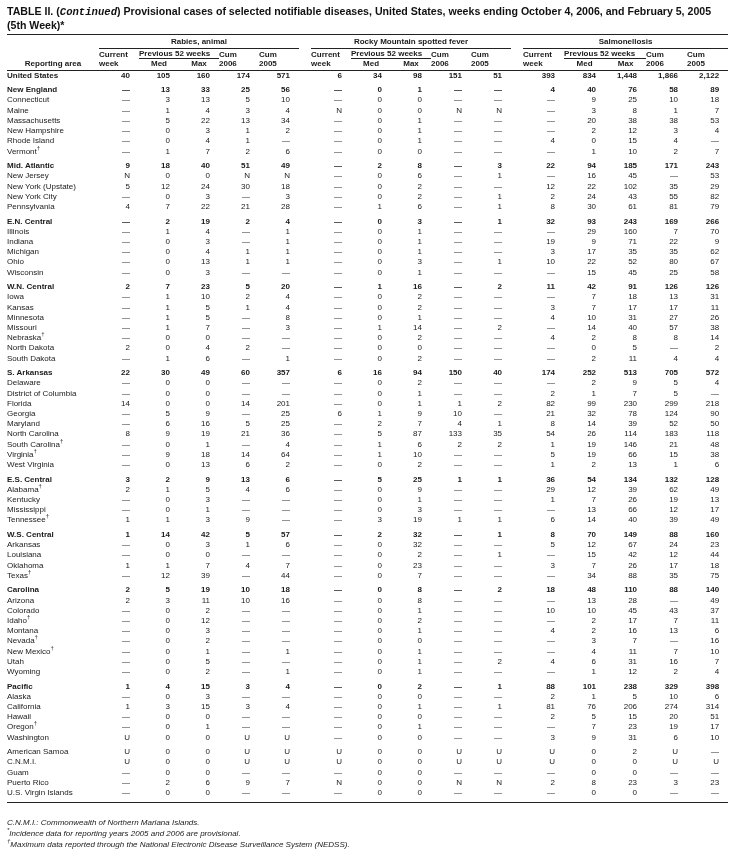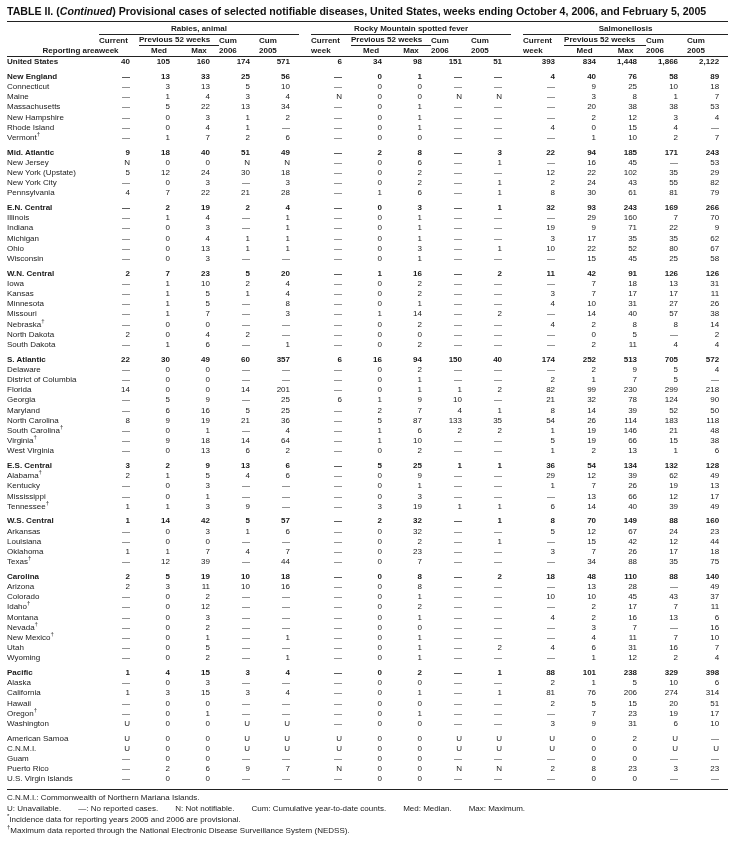--- a/index.html
+++ b/index.html
@@ -6,52 +6,53 @@
   html, body { margin: 0; padding: 0; }
   body {
     width: 734px; height: 855px; overflow: hidden;
     background: #ffffff; color: #141414;
     font-family: "Liberation Sans", sans-serif;
     -webkit-font-smoothing: antialiased;
   }
   .page { padding: 5px 6px 0 7px; }
 
   .title { font-size: 10.6px; font-weight: bold; line-height: 12.6px; color: #111; }
-  .title .cont { font-style: italic; }
+  .title .cont { font-style: italic; font-family: Liberation Mono, monospace; }
   .title-rule { border-bottom: 1.3px solid #222; margin-top: 3px; }
 
   table.stats { border-collapse: collapse; table-layout: fixed; width: 721px; margin-top: 2px; }
   th, td { padding: 0; font-size: 8px; color: #1a1a1a; }
   thead th { font-weight: bold; vertical-align: bottom; line-height: 9.5px; margin-top: 16px; }
   .group-name { text-align: center; border-bottom: 1px solid #222; padding-bottom: 1px; white-space: nowrap; }
-  .area-label { text-align: right; white-space: nowrap; }
+  .area-label { text-align: center; white-space: nowrap; }
   .hcell { text-align: left; white-space: nowrap; }
   .prev { text-align: left; border-bottom: 1px solid #222; white-space: nowrap; }
   .medmax { text-align: center; }
   .bb { border-bottom: 1.6px solid #222; padding-bottom: 1px; }
 
   tbody td { height: 10.2px; line-height: 10.2px; white-space: nowrap; }
   td.area { text-align: left; }
   td.num { text-align: right; padding-right: 9px; }
   tr.bold td { font-weight: bold; }
   tr.gap td { height: 4.4px; line-height: 4.4px; font-size: 1px; }
   sup { font-size: 6px; vertical-align: super; line-height: 0; }
 
   .foot-rule { border-bottom: 1.3px solid #222; margin-top: 4px; }
-  .footnotes { font-size: 8px; line-height: 11px; margin-top: 2px; color: #1a1a1a; }
+  .footnotes { font-size: 8px; line-height: 11px; margin-top: 14px; color: #1a1a1a; font-style: italic; }
   .legend span { margin-right: 17px; }
   .legend span:last-child { margin-right: 0; }
 </style>
 </head>
 <body>
 
 <div class="page">
 
   <div class="title">
     <div><span>TABLE II. (</span><span class="cont">Continued</span><span>) Provisional cases of selected notifiable diseases, United States, weeks ending October 4, 2006, and February 5, 2005</span></div>
+    <div>(5th Week)*</div>
   </div>
   <div class="title-rule"></div>
 
   <table class="stats">
     <colgroup>
       <col style="width:92px">
       <col span="5" style="width:40px">
       <col style="width:12px">
       <col span="5" style="width:40px">
       <col style="width:12px">
@@ -645,21 +646,21 @@
           <td class="num">—</td>
           <td class="num">2</td>
           <td class="num">11</td>
           <td class="num">4</td>
           <td class="num">4</td>
         </tr>
         <tr class="gap">
           <td colspan="18"></td>
         </tr>
         <tr class="bold">
-          <td class="area">S. Atlantic</td>
+          <td class="area">S. Arkansas</td>
           <td class="num">22</td>
           <td class="num">30</td>
           <td class="num">49</td>
           <td class="num">60</td>
           <td class="num">357</td>
           <td></td>
           <td class="num">6</td>
           <td class="num">16</td>
           <td class="num">94</td>
           <td class="num">150</td>
@@ -1466,20 +1467,17 @@
           <td class="num">—</td>
           <td class="num">—</td>
         </tr>
       </tbody>
   </table>
 
   <div class="foot-rule"></div>
 
   <div class="footnotes">
     <div>C.N.M.I.: Commonwealth of Northern Mariana Islands.</div>
-    <div class="legend">
-      <span>U: Unavailable.</span><span>—: No reported cases.</span><span>N: Not notifiable.</span><span>Cum: Cumulative year-to-date counts.</span><span>Med: Median.</span><span>Max: Maximum.</span>
-    </div>
     <div><sup>*</sup><span>Incidence data for reporting years 2005 and 2006 are provisional.</span></div>
     <div><sup>†</sup><span>Maximum data reported through the National Electronic Disease Surveillance System (NEDSS).</span></div>
   </div>
 
 </div>
 
 </body></html>

